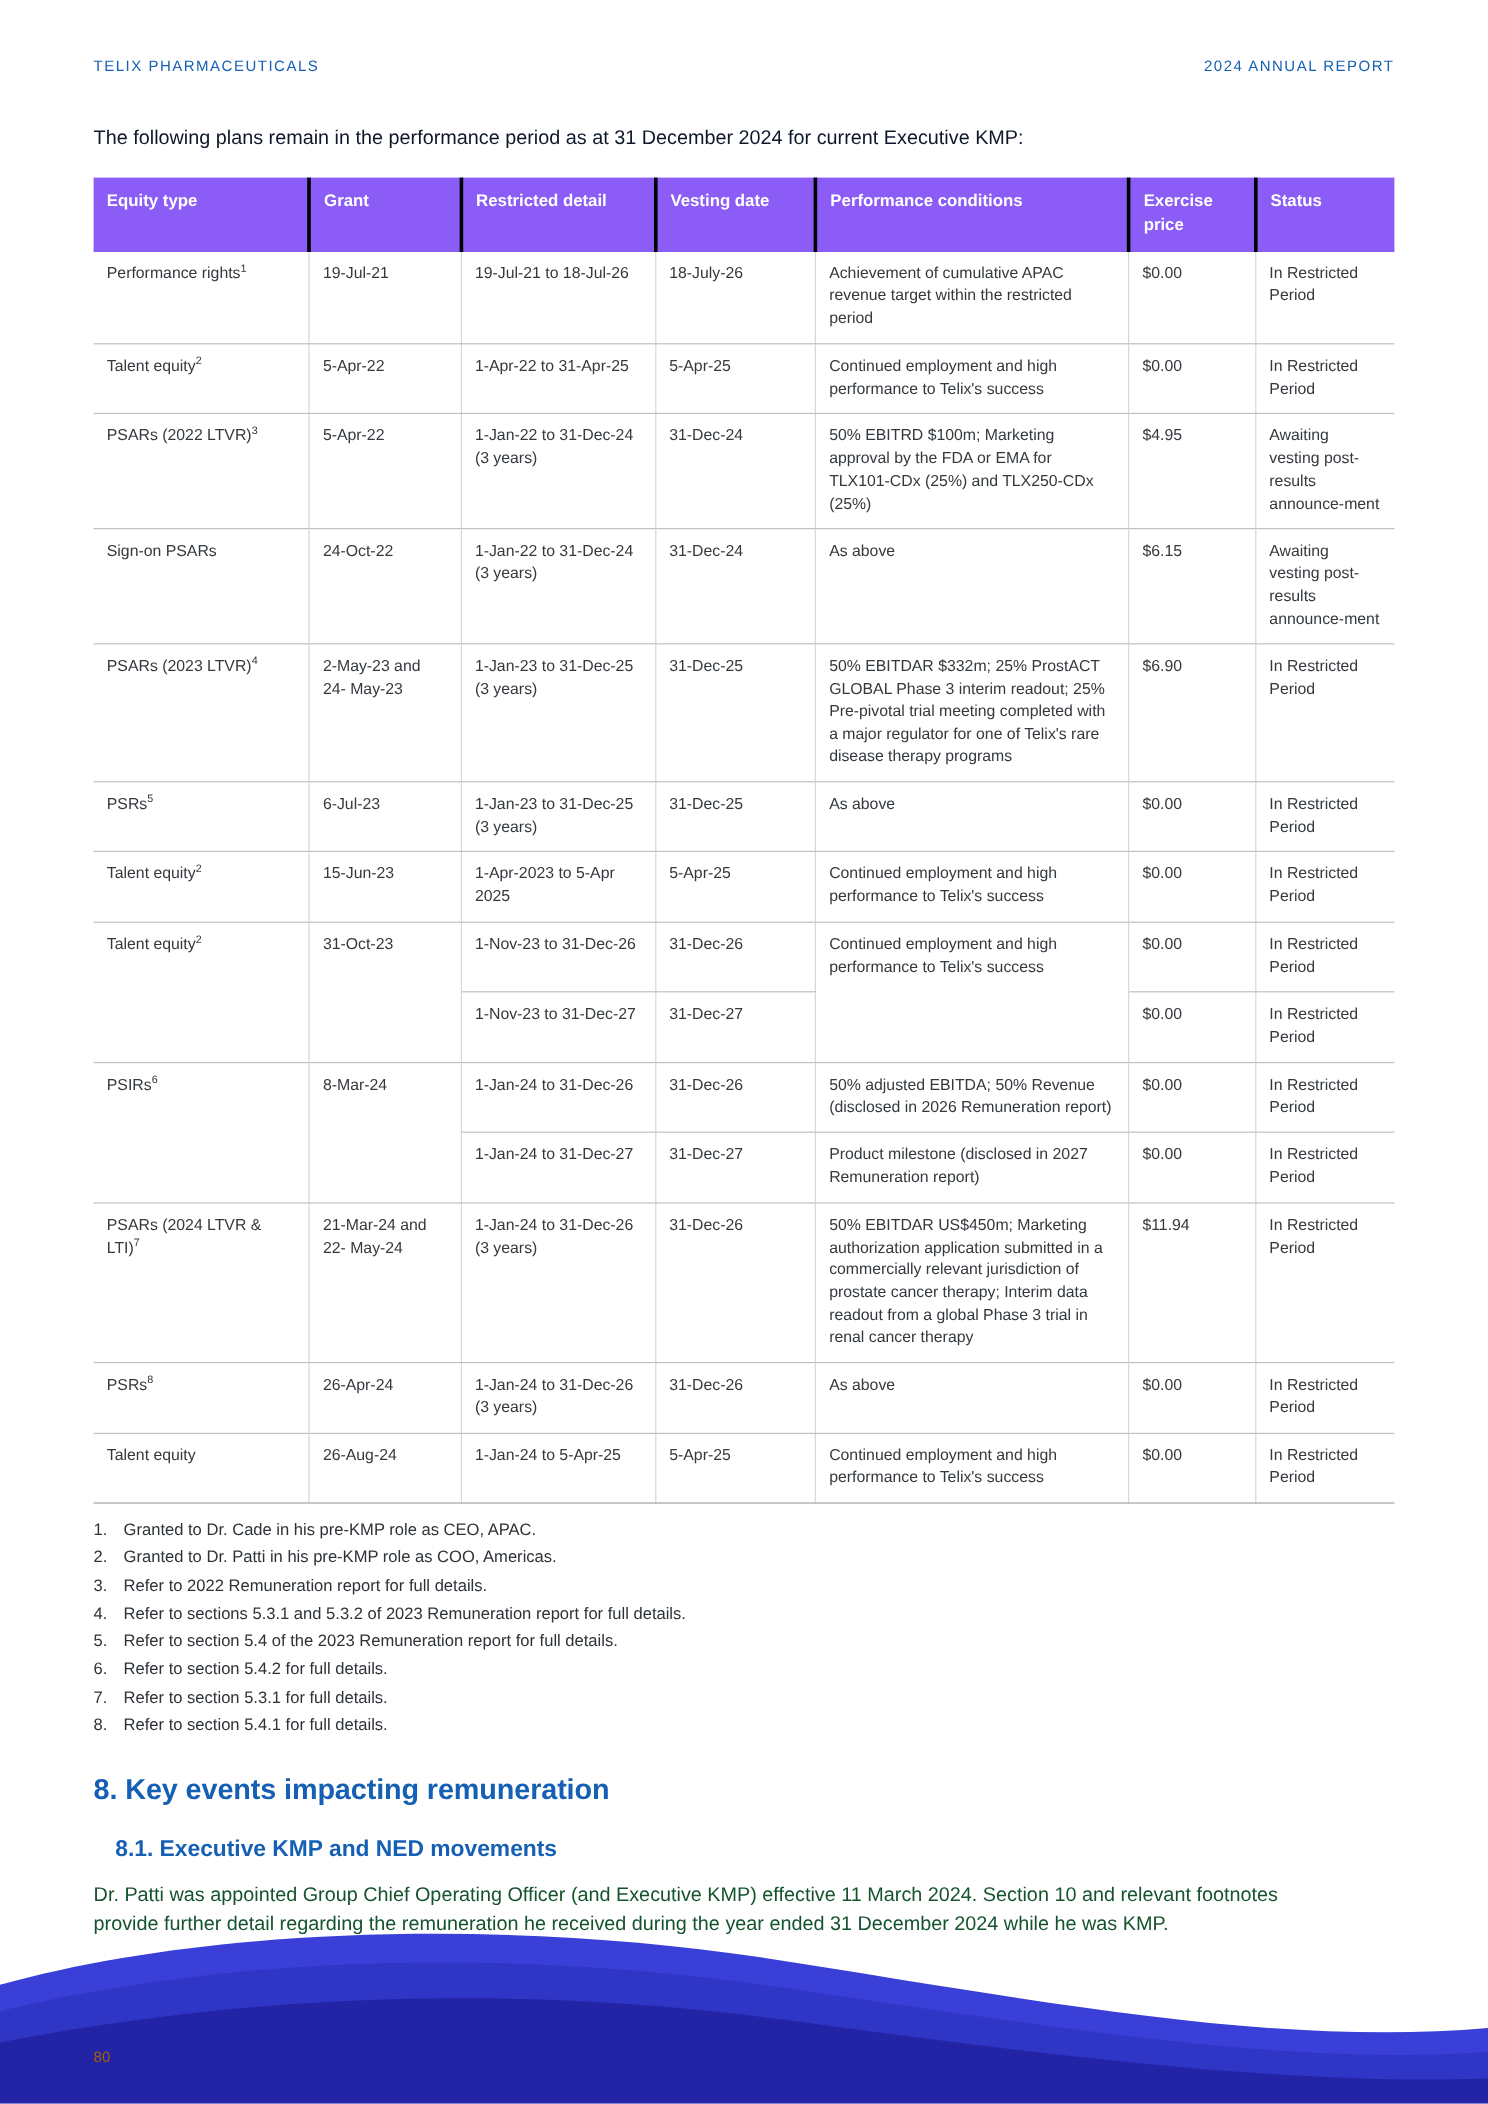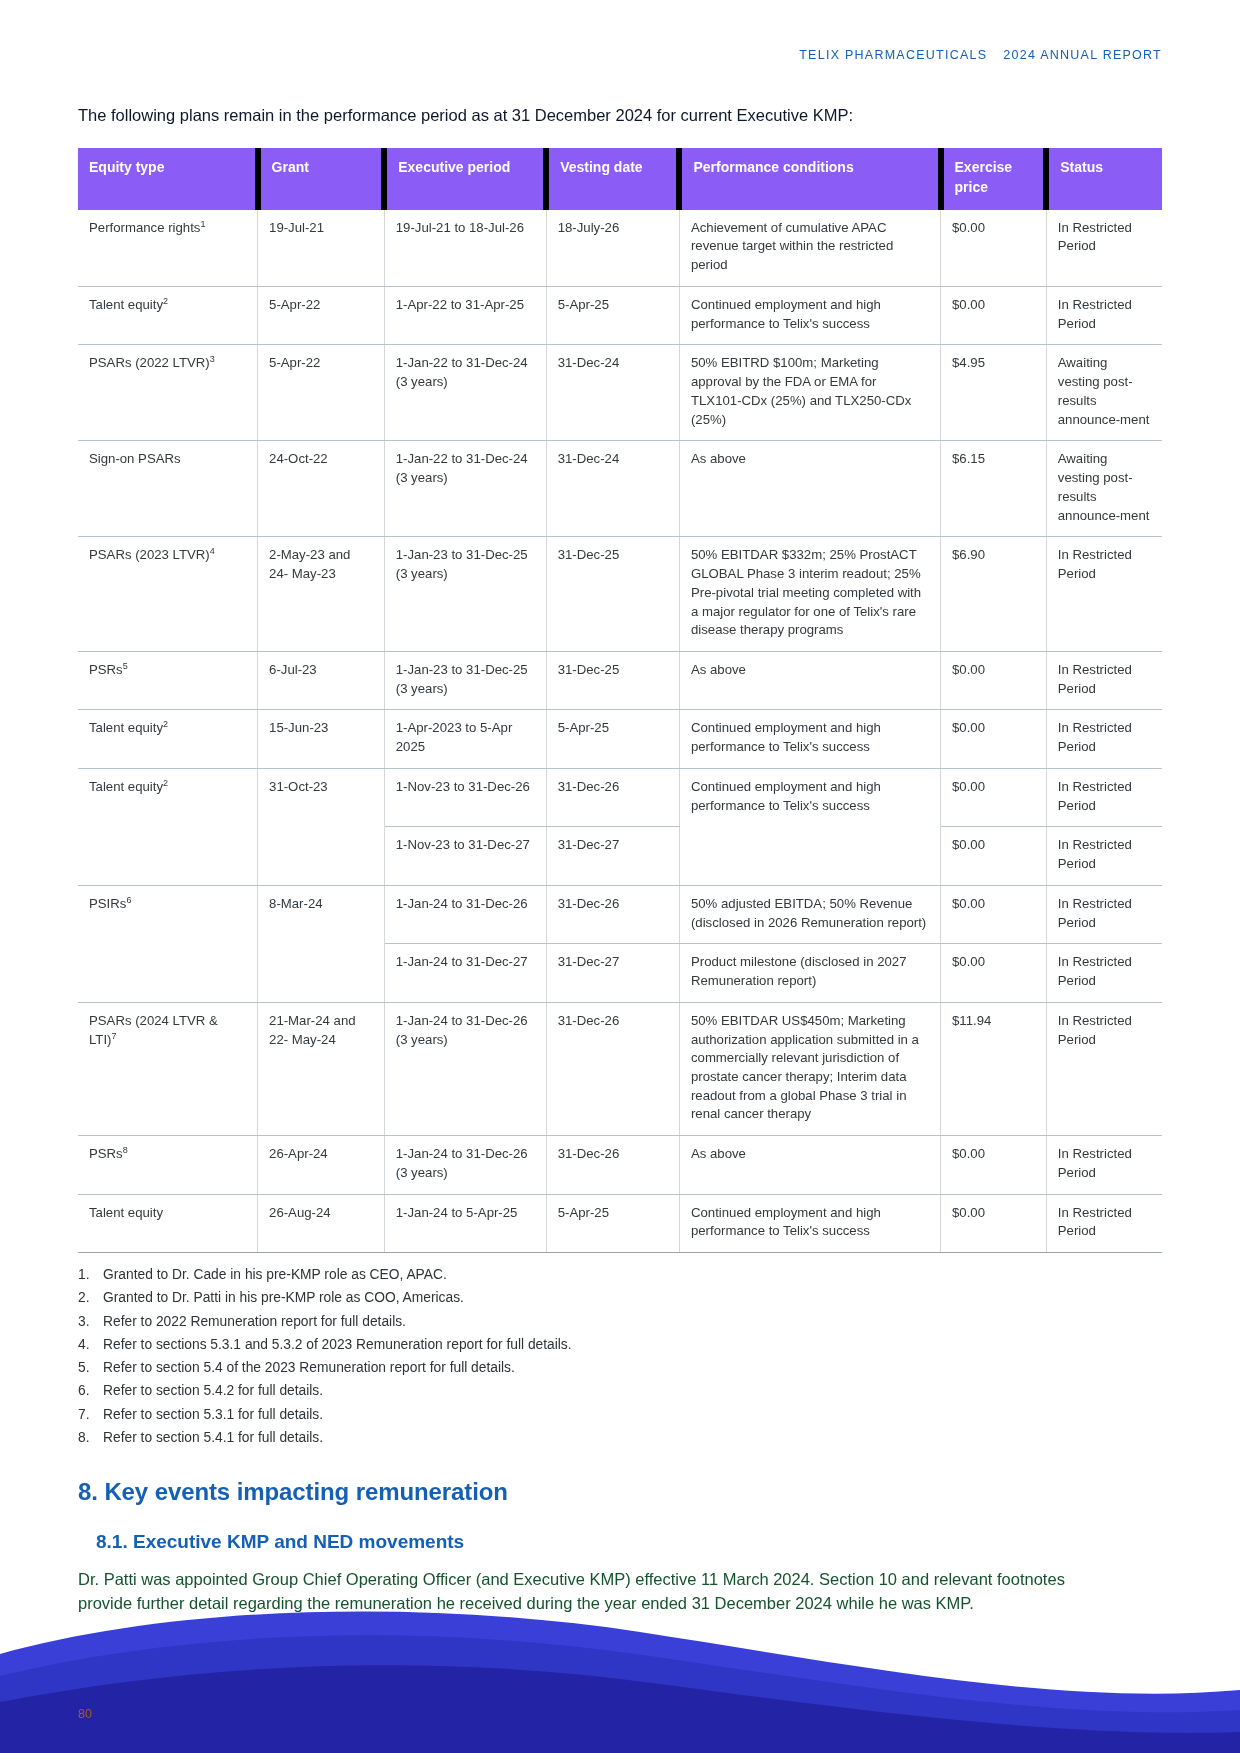--- a/index.html
+++ b/index.html
@@ -9,21 +9,21 @@
     font-family:"Liberation Sans", sans-serif;
     color:#2e3338;
     position:relative;
     overflow:hidden;
   }
   .page { position:relative; width:1240px; height:1753px; }
 
   
   .runhead {
     position:absolute; top:48px; left:78px; right:78px;
-    display:flex; justify-content:flex-end; align-items:baseline;gap:16px;
+    display:flex; justify-content:space-between; align-items:baseline;gap:16px;
   }
   .runhead span {
     font-size:12.5px; letter-spacing:1.25px;
     color:#1560b4; font-weight:400;
   }
 
   
   .intro {
     position:absolute; top:104px; left:78px; right:80px;
     font-size:16.5px; line-height:1.45; color:#0f172a;
@@ -45,21 +45,21 @@
   table.kmp col.c5 { width:96px; }
   table.kmp col.c6 { width:105px; }
 
   table.kmp thead th {
     background:#8b5cf6; color:#ffffff;
     font-size:14px; font-weight:700;
     text-align:left; vertical-align:top;
     padding:10px 11px 12px 11px;
     border:none;
   }
-  table.kmp thead th + th { border-left:6px solid #000000; }
+  table.kmp thead th + th { border-left:3px solid #000000; }
 
   table.kmp tbody td {
     vertical-align:top;
     padding:9px 11px 11px 11px;
     border-bottom:1px solid #b9c2c7;
     border-right:1px solid #d2d8dc;
     color:#34393e;
   }
   table.kmp tbody td:last-child { border-right:none; }
   table.kmp tbody tr:last-child td { border-bottom:1px solid #9aa4ab; }
@@ -118,21 +118,21 @@
           <col class="c2">
           <col class="c3">
           <col class="c4">
           <col class="c5">
           <col class="c6">
       </colgroup>
       <thead>
         <tr>
           <th>Equity type</th>
           <th>Grant</th>
-          <th>Executive period</th>
+          <th>Restricted detail</th>
           <th>Vesting date</th>
           <th>Performance conditions</th>
           <th>Exercise price</th>
           <th>Status</th>
         </tr>
       </thead>
       <tbody id="tbody">
           <tr>
             <td>Performance rights<sup>1</sup></td>
             <td>19-Jul-21</td>

